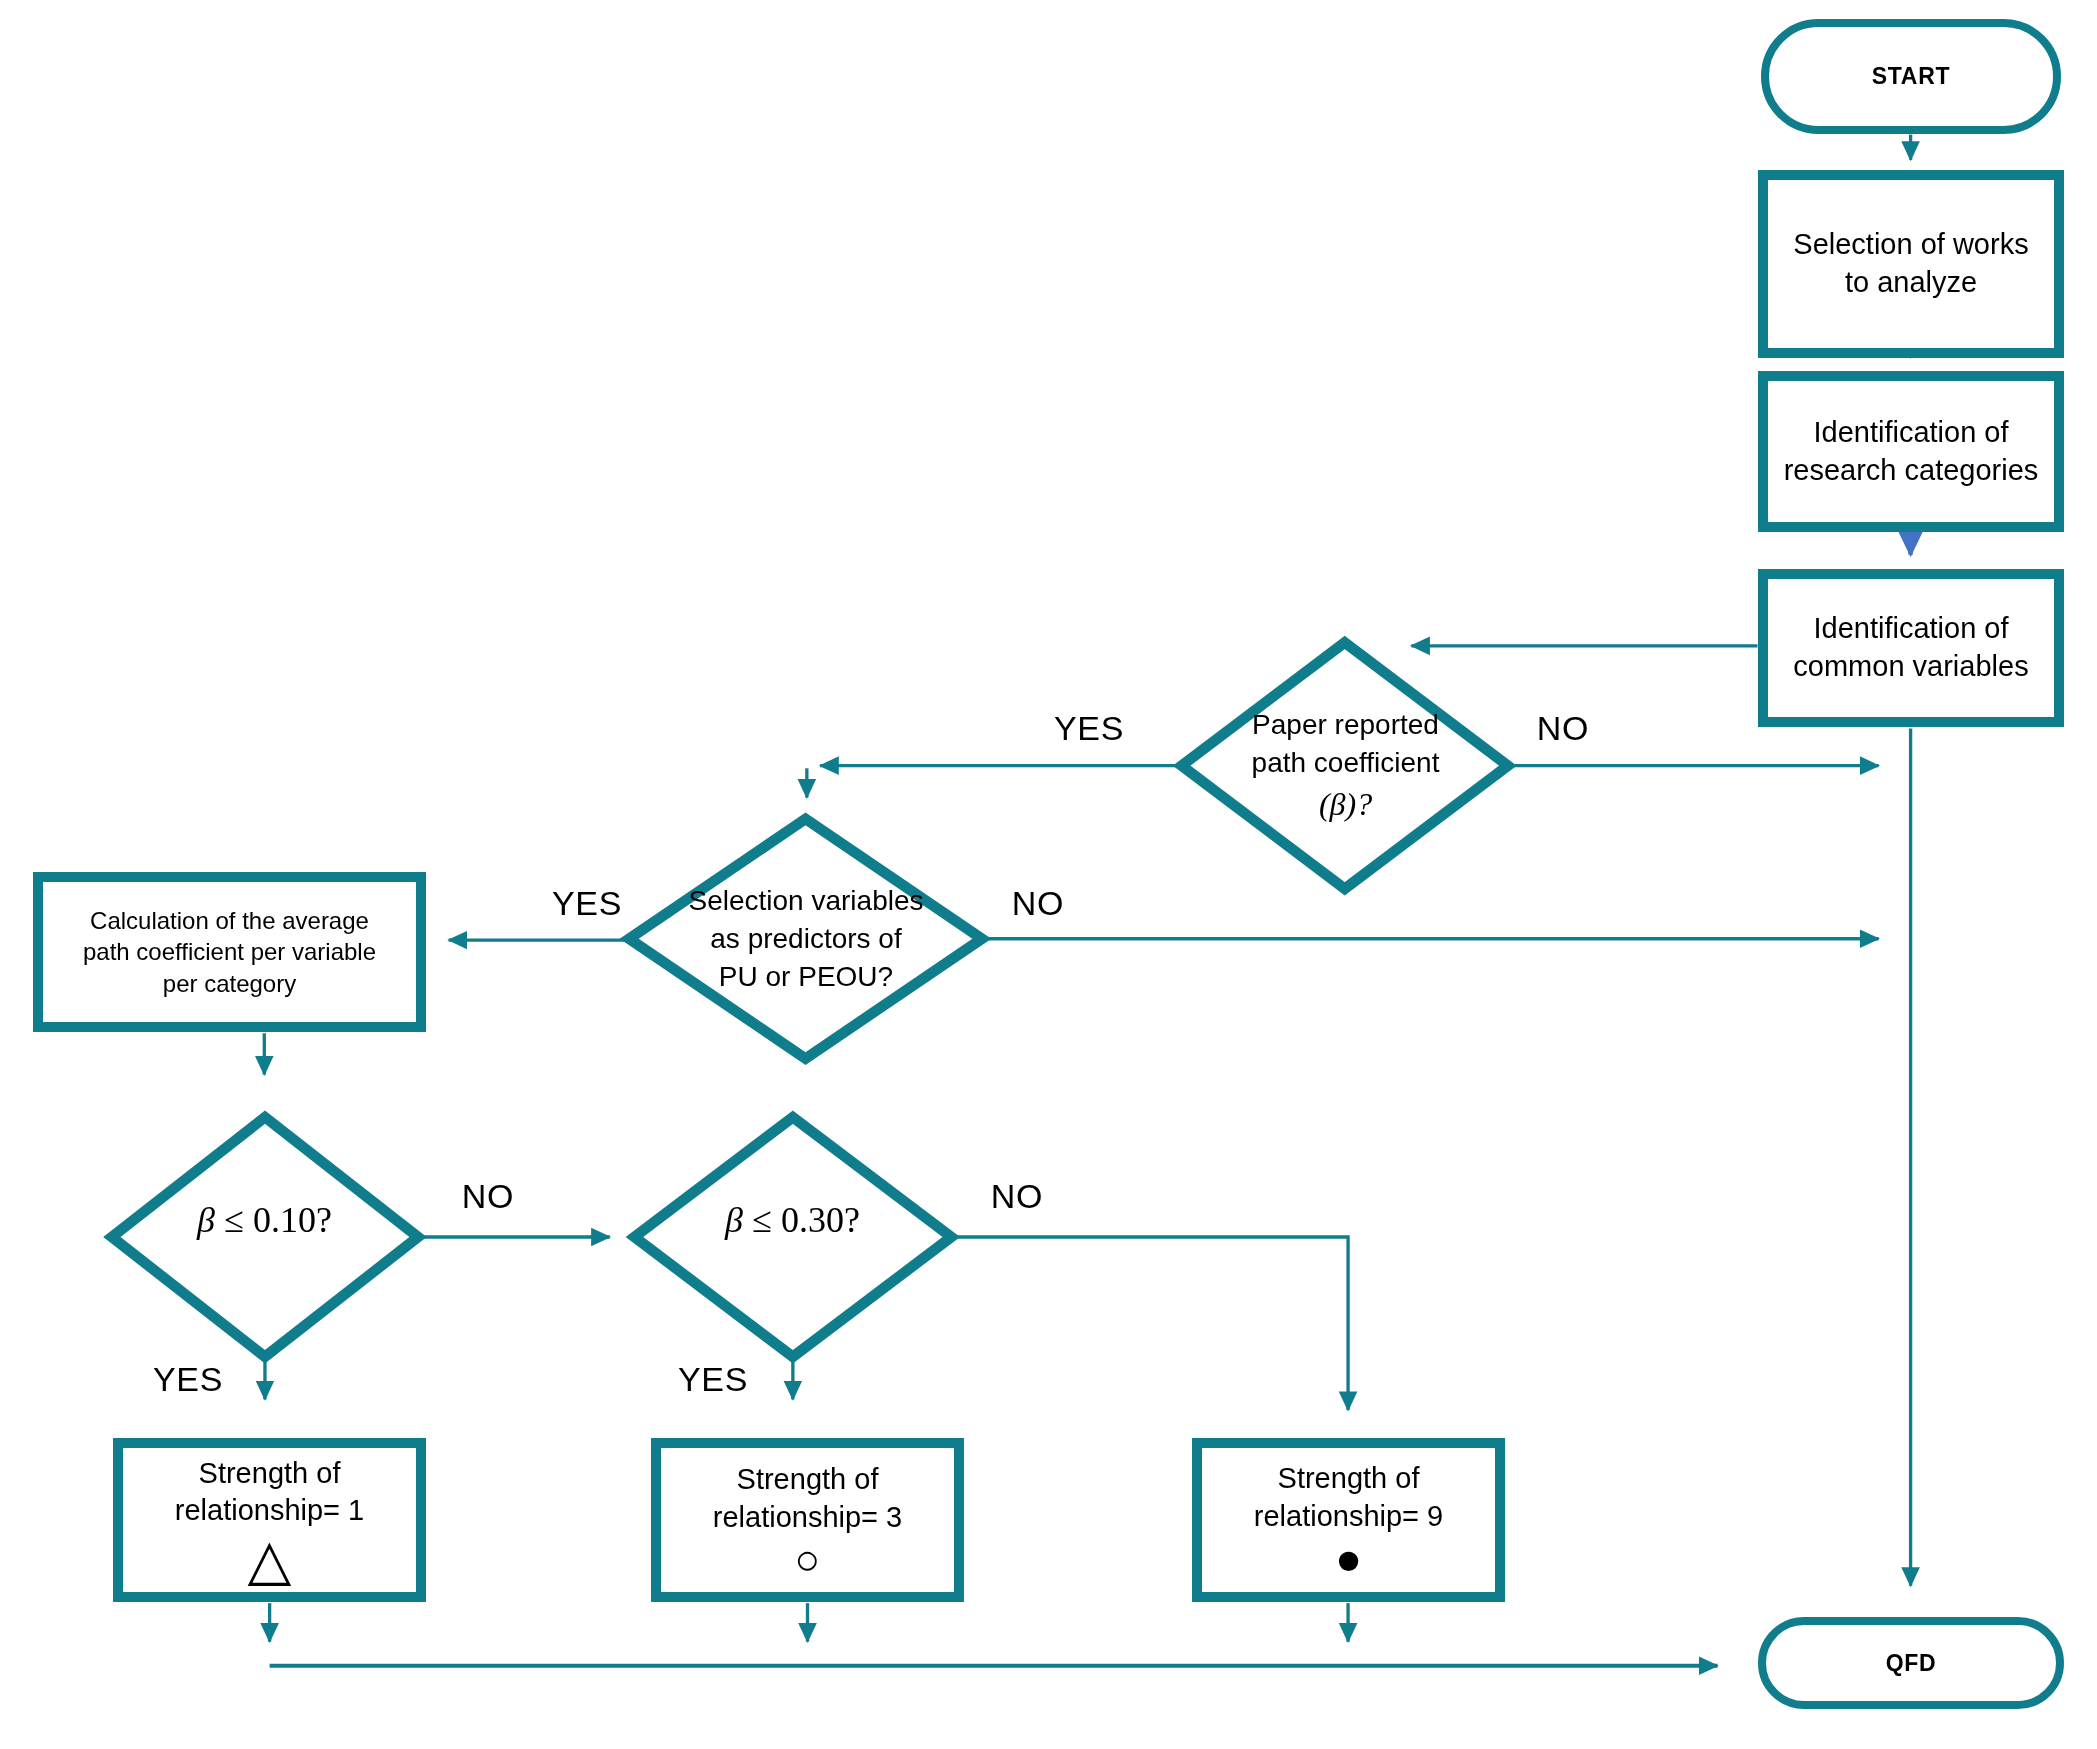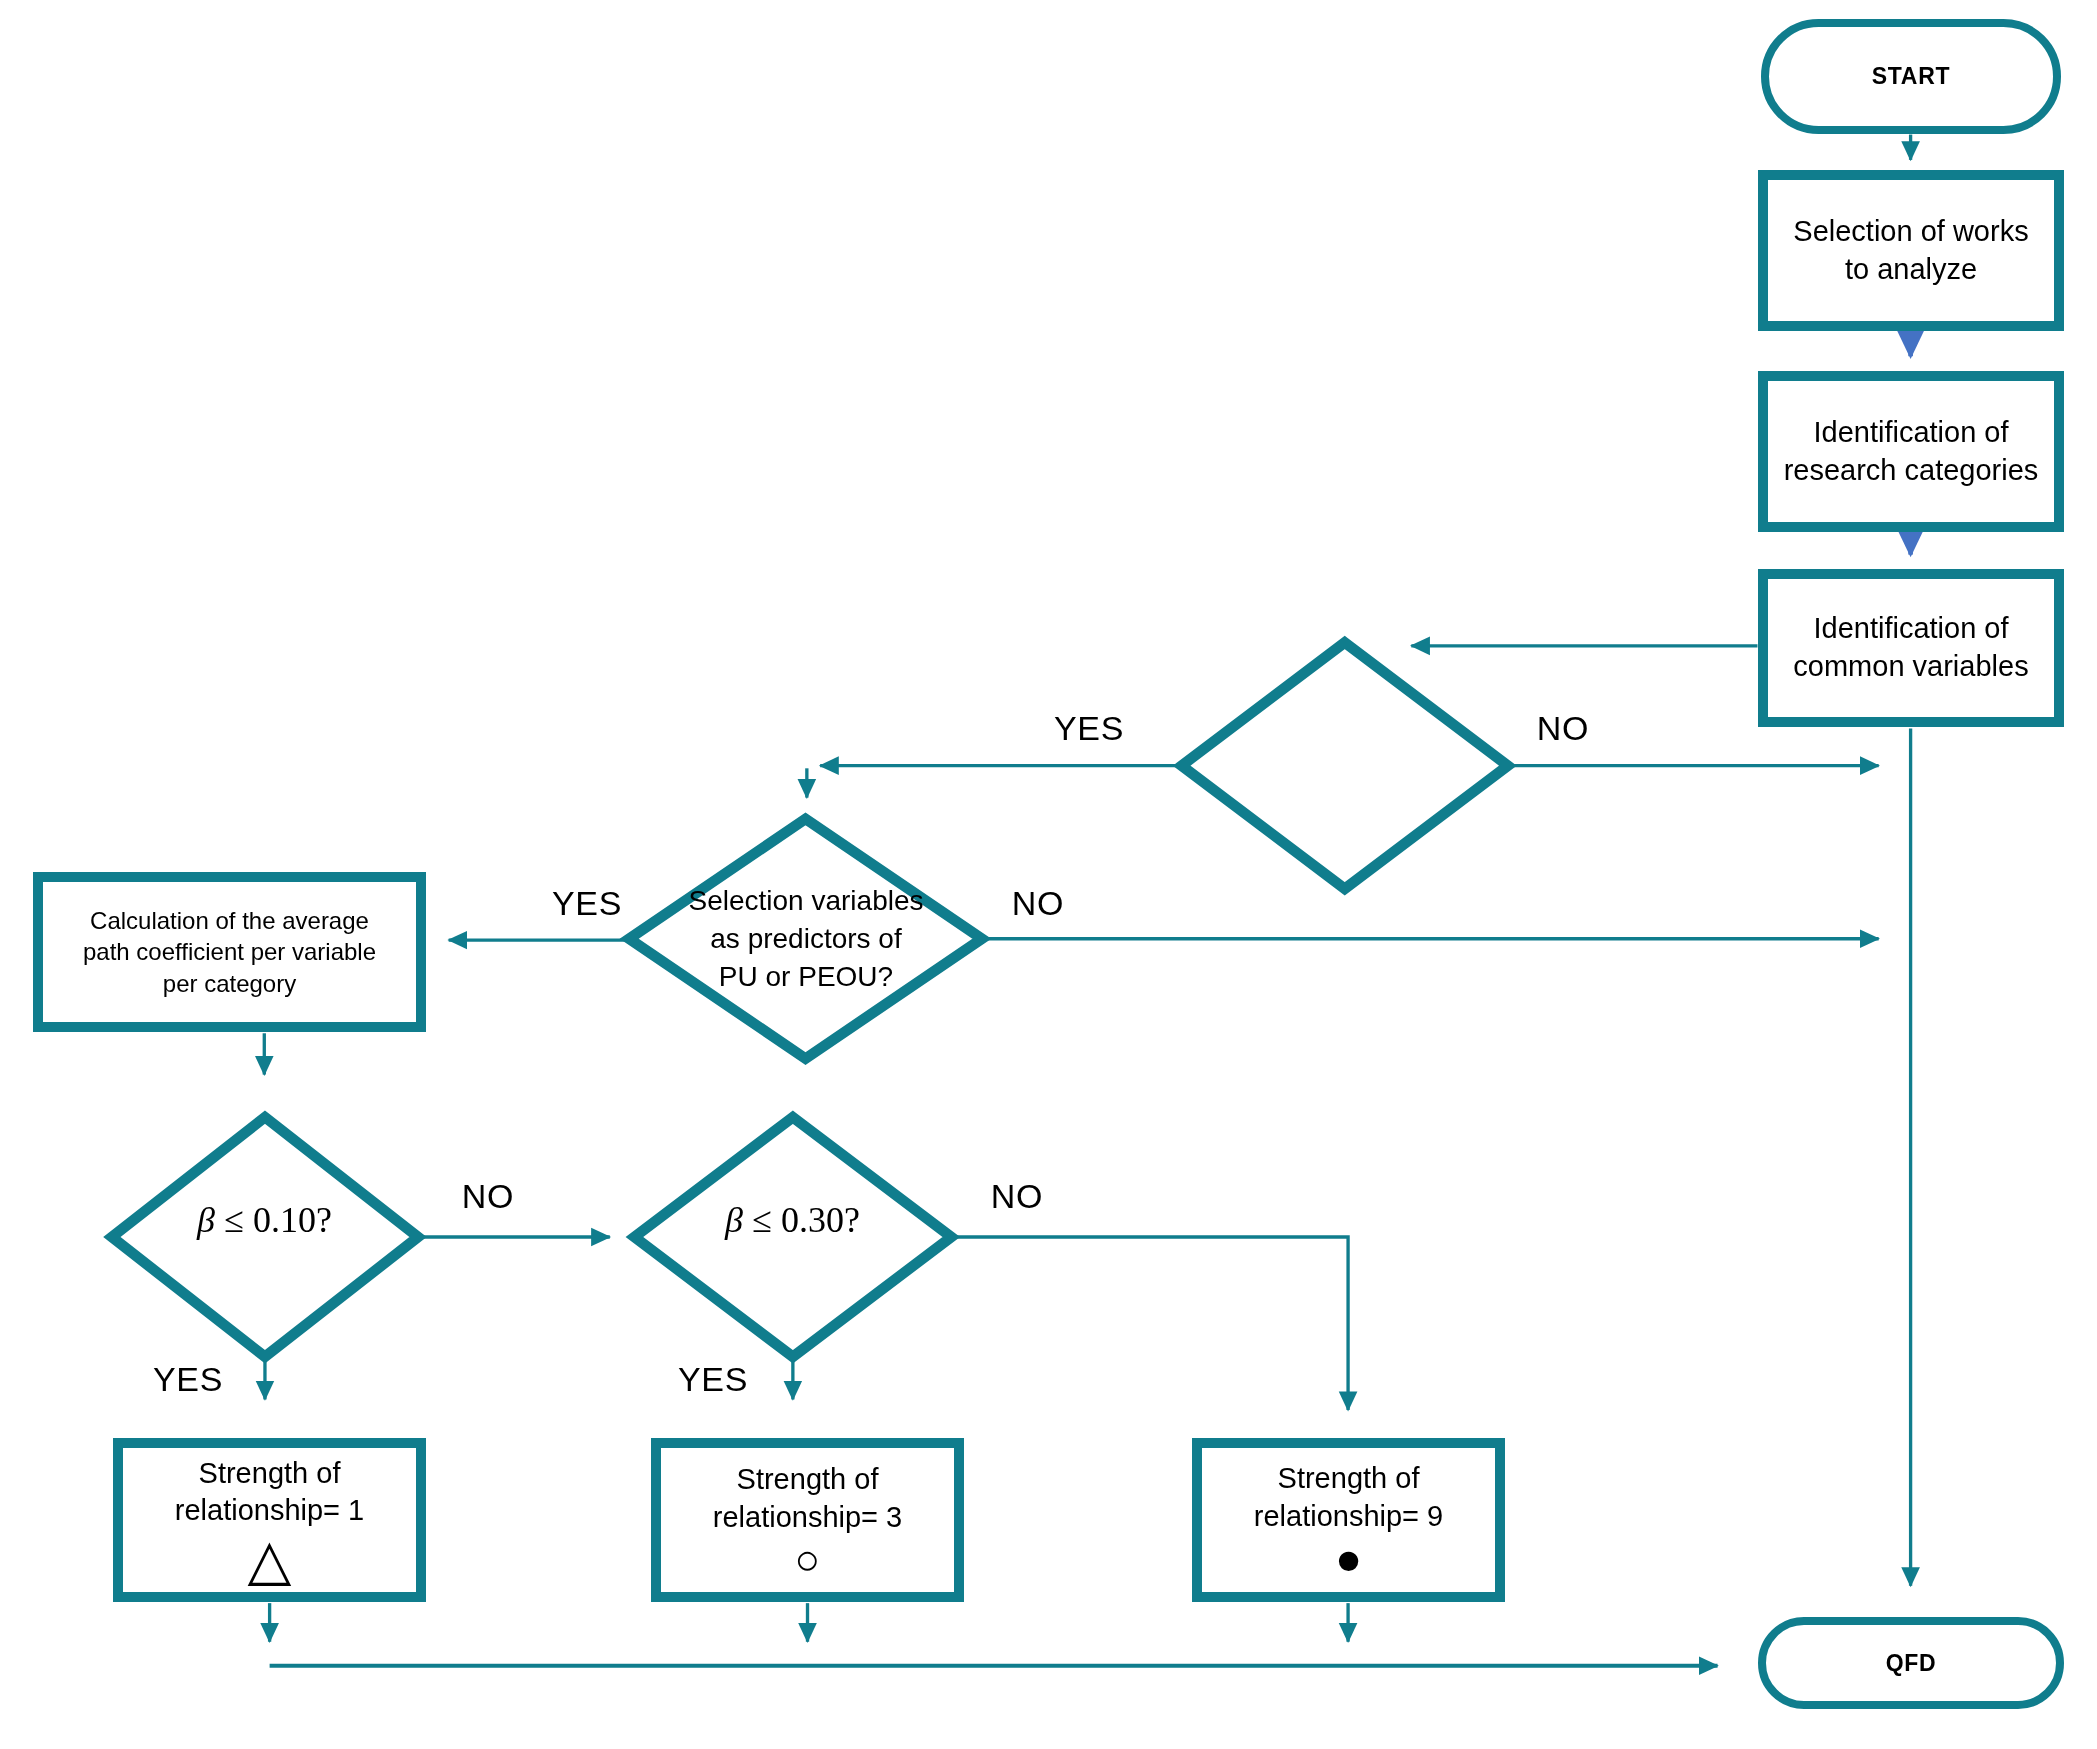--- a/index.html
+++ b/index.html
@@ -143,21 +143,21 @@
   </svg>
 
   <div class="node terminator" style="left:1761px; top:18.6px; width:300px; height:115px;">
     <span>START</span>
   </div>
 
   <div class="node terminator" style="left:1758px; top:1617px; width:306px; height:92px;">
     <span>QFD</span>
   </div>
 
-  <div class="node process" style="left:1758px; top:170px; width:306px; height:161px;">
+  <div class="node process" style="left:1758px; top:170px; width:306px; height:188px;">
     <span>Selection of works</span>
     <span>to analyze</span>
   </div>
 
   <div class="node process" style="left:1758px; top:371px; width:306px; height:161px;">
     <span>Identification of</span>
     <span>research categories</span>
   </div>
 
   <div class="node process" style="left:1758px; top:569px; width:306px; height:158px;">
@@ -182,20 +182,25 @@
     <span>relationship= 3</span>
     <span class="sym sym-circle">○</span>
   </div>
 
   <div class="node process" style="left:1192px; top:1438px; width:313px; height:164px;">
     <span>Strength of</span>
     <span>relationship= 9</span>
     <span class="sym sym-dot">●</span>
   </div>
 
+  <div class="dtext" style="left:1219px; top:683px; width:253px; height:166px;">
+    <span>Paper reported</span>
+    <span>path coefficient</span>
+    <span class="serifline">(β)?</span>
+  </div>
 
   <div class="dtext" style="left:673px; top:858px; width:266px; height:162px;">
     <span>Selection variables</span>
     <span>as predictors of</span>
     <span>PU or PEOU?</span>
   </div>
 
   <div class="dtext math" style="left:158px; top:1196px; width:213px; height:83px; flex-direction:row;">
     <span class="beta">β</span>
     <span>≤ 0.10?</span>

